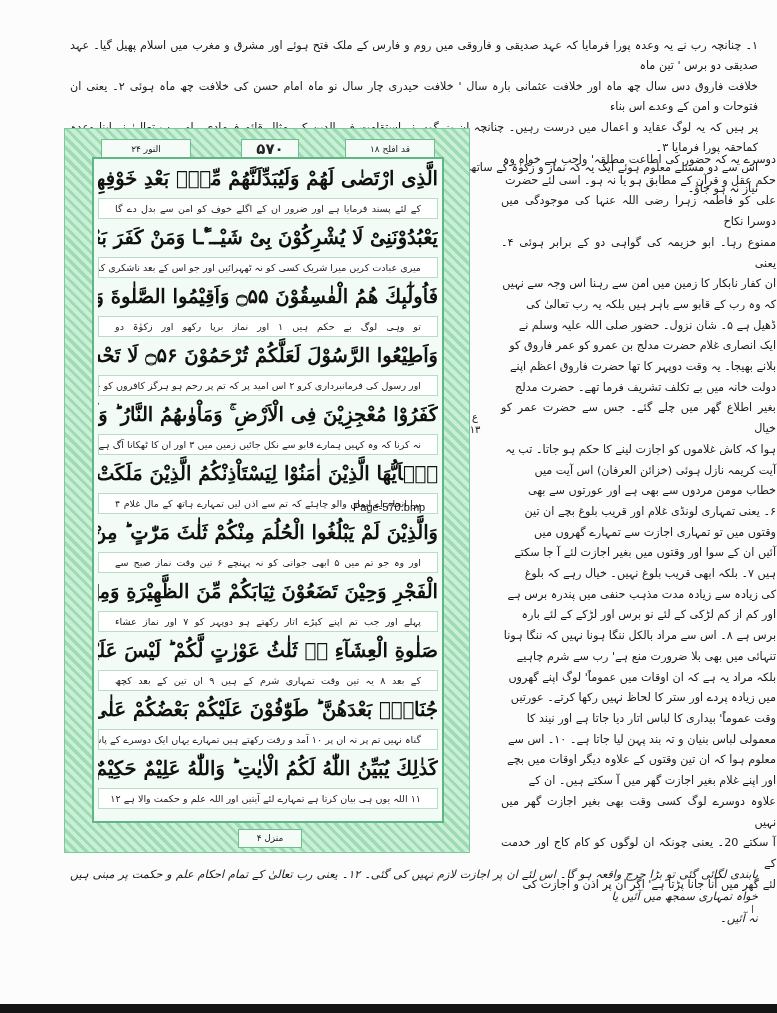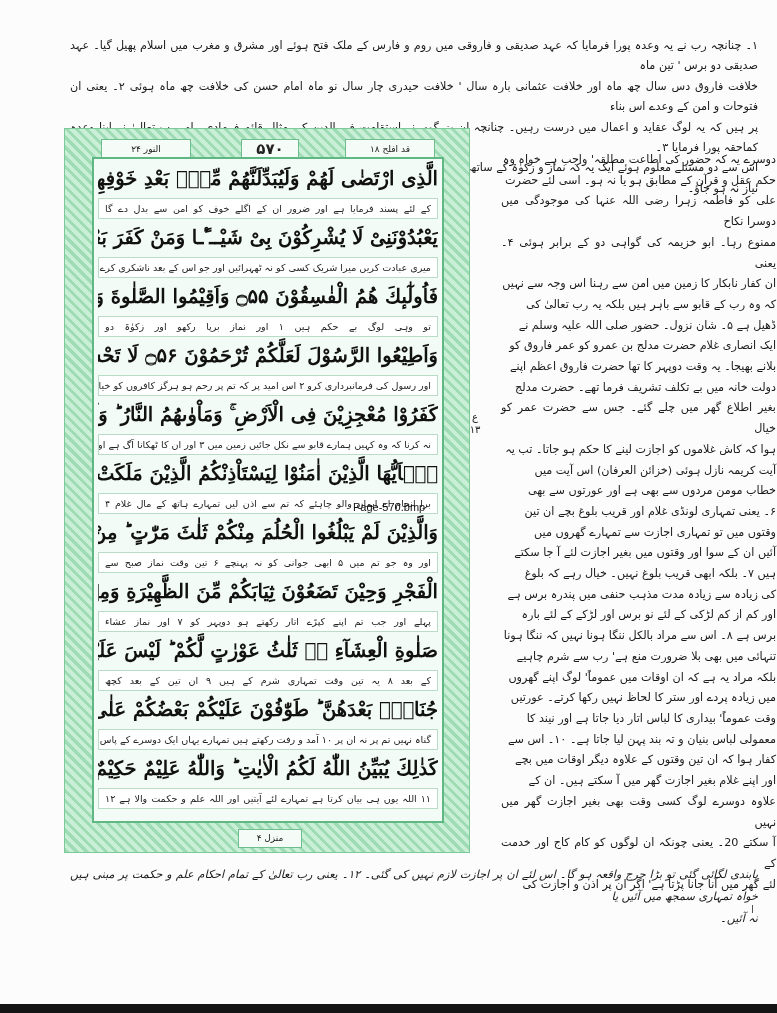--- a/index.html
+++ b/index.html
@@ -10,21 +10,21 @@
   .frame{position:absolute;left:64px;top:128px;width:406px;height:725px;background:
       repeating-linear-gradient(45deg,#9fdcb6 0 3px,#c9efd6 3px 7px),#bfead0;
       border:1px solid #7cc99a;box-sizing:border-box;}
   .frame-head{position:absolute;left:0;top:0;width:100%;height:28px;}
   .hbox{position:absolute;top:10px;height:18px;background:#f5fbf7;border:1px solid #6cbf8c;font-size:9px;line-height:18px;text-align:center;color:#222;}
   .hbox.left{left:36px;width:88px;}
   .hbox.center{left:176px;width:56px;font-size:15px;font-weight:bold;}
   .hbox.right{left:280px;width:88px;}
   .inner{position:absolute;left:27px;top:28px;width:352px;height:666px;background:#f3fbf6;border:2px solid #5fb783;box-sizing:border-box;padding:2px 4px;}
   .verse{direction:rtl;text-align:center;font-family:"DejaVu Serif",serif;font-size:19.5px;font-weight:bold;line-height:36px;height:36px;white-space:nowrap;overflow:hidden;color:#111;letter-spacing:-0.5px;}
-  .trans{direction:rtl;text-align:justify;text-align-last:justify;background:#ffffff;border:1px solid #b9dcc6;font-size:9.6px;line-height:19px;height:19px;padding:0 6px;white-space:nowrap;overflow:hidden;color:#222;margin:1px 0;}
+  .trans{direction:rtl;text-align:justify;text-align-last:justify;background:#ffffff;border:1px solid #b9dcc6;font-size:9.6px;line-height:19px;height:19px;padding:0 16px;white-space:nowrap;overflow:hidden;color:#222;margin:1px 0;}
   .frame-foot{position:absolute;left:0;bottom:0;width:100%;height:31px;}
   .fbox{position:absolute;left:173px;top:8px;width:62px;height:17px;background:#f5fbf7;border:1px solid #6cbf8c;font-size:9px;line-height:17px;text-align:center;}
   .side{position:absolute;left:501px;top:130px;width:275px;font-size:11.2px;line-height:20.7px;margin-top:20px;}
   .side p{margin:0;}
   .ruku{position:absolute;left:466px;top:410px;width:18px;font-size:10px;line-height:13px;text-align:center;direction:rtl;color:#222;}
   .bottom-para{position:absolute;left:70px;top:864px;width:688px;font-size:11.2px;line-height:22px;text-align-last:right;}
   .bottom-para p{margin:0;font-style:italic;}
   .mark{position:absolute;left:752px;top:905px;width:1px;height:8px;background:#555;}
   .overlay-label{position:absolute;left:353px;top:501px;font-family:"Liberation Sans",sans-serif;font-size:11px;color:#111;background:transparent;direction:ltr;}
   .scan-edge{position:absolute;left:0;top:1004px;width:777px;height:9px;background:#141414;}
@@ -101,21 +101,21 @@
   <p>آئیں ان کے سوا اور وقتوں میں بغیر اجازت لئے آ جا سکتے</p>
   <p>ہیں ۷۔ بلکہ ابھی قریب بلوغ نہیں۔ خیال رہے کہ بلوغ</p>
   <p>کی زیادہ سے زیادہ مدت مذہب حنفی میں پندرہ برس ہے</p>
   <p>اور کم از کم لڑکی کے لئے نو برس اور لڑکے کے لئے بارہ</p>
   <p>برس ہے ۸۔ اس سے مراد بالکل ننگا ہونا نہیں کہ ننگا ہونا</p>
   <p>تنہائی میں بھی بلا ضرورت منع ہے' رب سے شرم چاہیے</p>
   <p>بلکہ مراد یہ ہے کہ ان اوقات میں عموماً' لوگ اپنے گھروں</p>
   <p>میں زیادہ پردے اور ستر کا لحاظ نہیں رکھا کرتے۔ عورتیں</p>
   <p>وقت عموماً' بیداری کا لباس اتار دیا جاتا ہے اور نیند کا</p>
   <p>معمولی لباس بنیان و تہ بند پہن لیا جاتا ہے۔ ۱۰۔ اس سے</p>
-  <p>کفار ہوا کہ ان تین وقتوں کے علاوہ دیگر اوقات میں بچے</p>
+  <p>معلوم ہوا کہ ان تین وقتوں کے علاوہ دیگر اوقات میں بچے</p>
   <p>اور اپنے غلام بغیر اجازت گھر میں آ سکتے ہیں۔ ان کے</p>
   <p>علاوہ دوسرے لوگ کسی وقت بھی بغیر اجازت گھر میں نہیں</p>
   <p>آ سکتے 20۔ یعنی چونکہ ان لوگوں کو کام کاج اور خدمت کے</p>
   <p>لئے گھر میں آنا جانا پڑتا ہے' اگر ان پر اذن و اجازت کی</p>
 </div>
 
 <div class="bottom-para urdu">
   <p>پابندی لگائی گئی تو بڑا حرج واقعہ ہو گا۔ اس لئے ان پر اجازت لازم نہیں کی گئی۔ ۱۲۔ یعنی رب تعالیٰ کے تمام احکام علم و حکمت پر مبنی ہیں خواہ تمہاری سمجھ میں آئیں یا</p>
   <p>نہ آئیں۔</p>
 </div>

